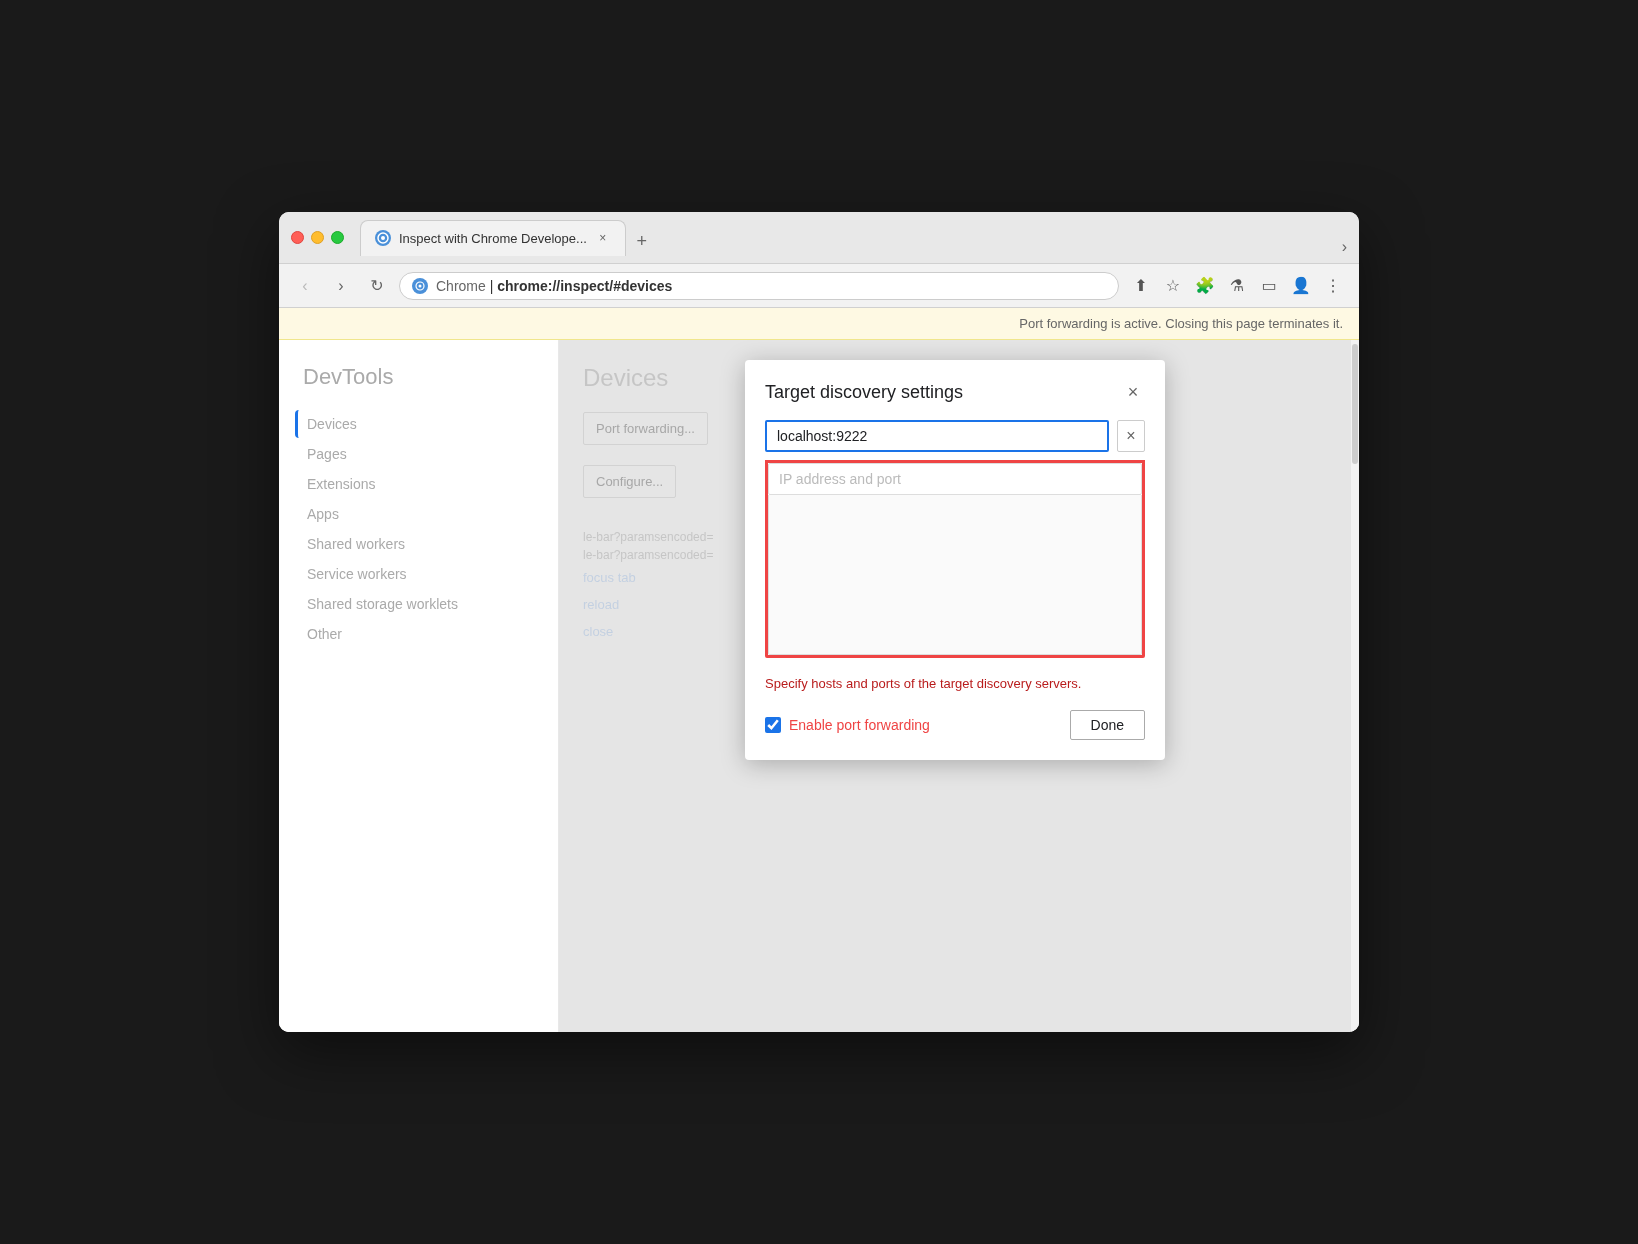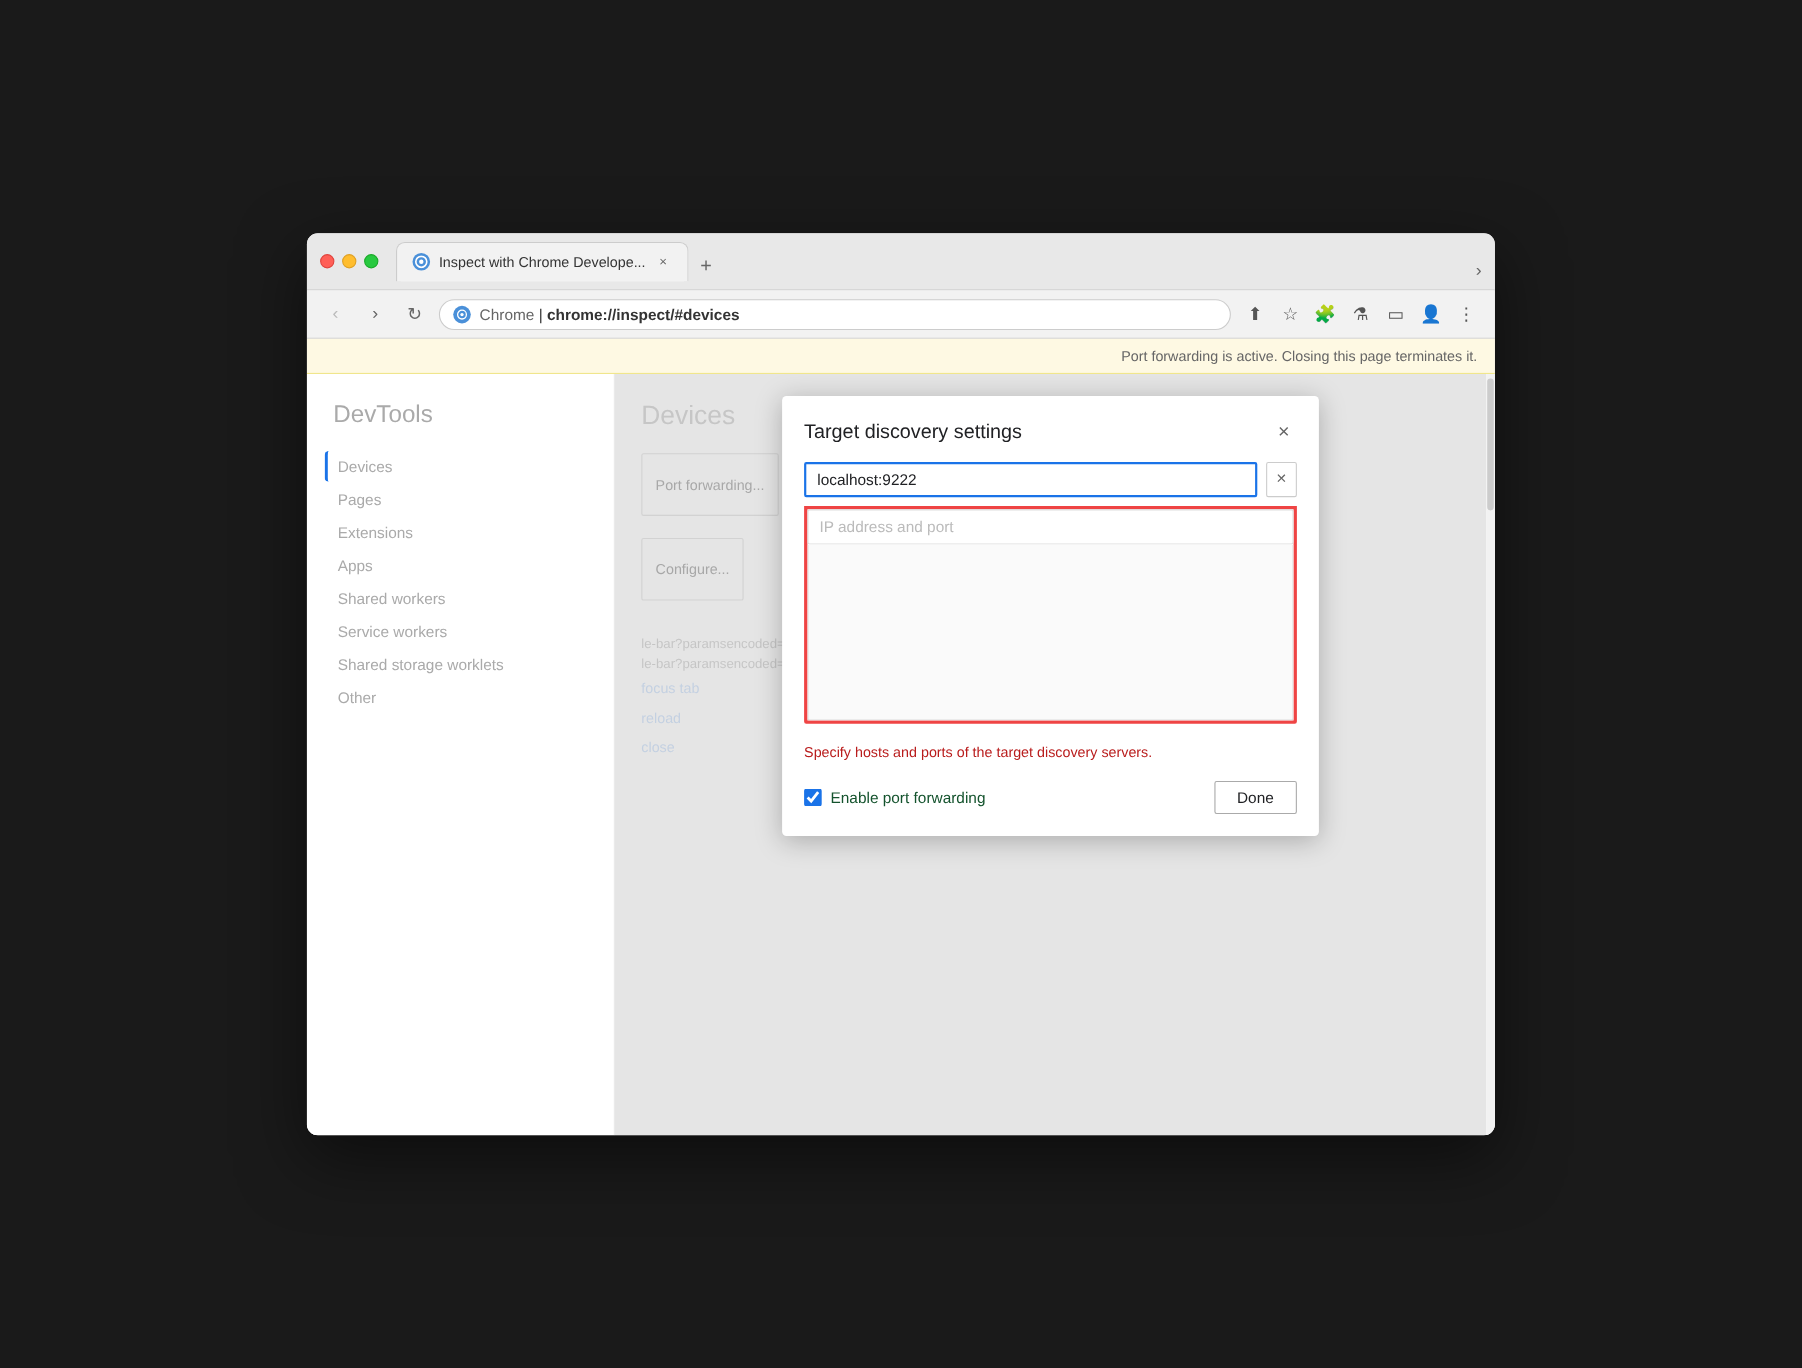--- a/index.html
+++ b/index.html
@@ -264,21 +264,21 @@
       margin-bottom: 20px;
     }
 
     
     .bg-content {
       opacity: 0.4;
     }
 
     .config-btn {
       display: inline-block;
-      padding: 20px 12px;
+      padding: 8px 12px;
       border: 1px solid #ccc;
       border-radius: 2px;
       font-size: 13px;
       color: #555;
       cursor: pointer;
       background: white;
       margin-bottom: 8px;
     }
 
     .open-btn {
@@ -333,21 +333,21 @@
       align-items: flex-start;
       justify-content: center;
       padding-top: 20px;
       z-index: 100;
     }
 
     .modal {
       background: white;
       border-radius: 4px;
       box-shadow: 0 4px 24px rgba(0,0,0,0.25);
-      width: 488px;
+      width: 420px;
       padding: 0;
       overflow: hidden;
       position: relative;
     }
 
     .modal-header {
       display: flex;
       align-items: center;
       justify-content: space-between;
       padding: 20px 20px 16px 20px;
@@ -449,21 +449,21 @@
 
     .checkbox-input {
       width: 16px;
       height: 16px;
       accent-color: #1a73e8;
       cursor: pointer;
     }
 
     .checkbox-label {
       font-size: 14px;
-      color: #14532d;
+      color: #ef4444;
     }
 
     .done-btn {
       padding: 6px 20px;
       background: white;
       border: 1px solid #aaa;
       border-radius: 2px;
       font-size: 14px;
       color: #202124;
       cursor: pointer;

